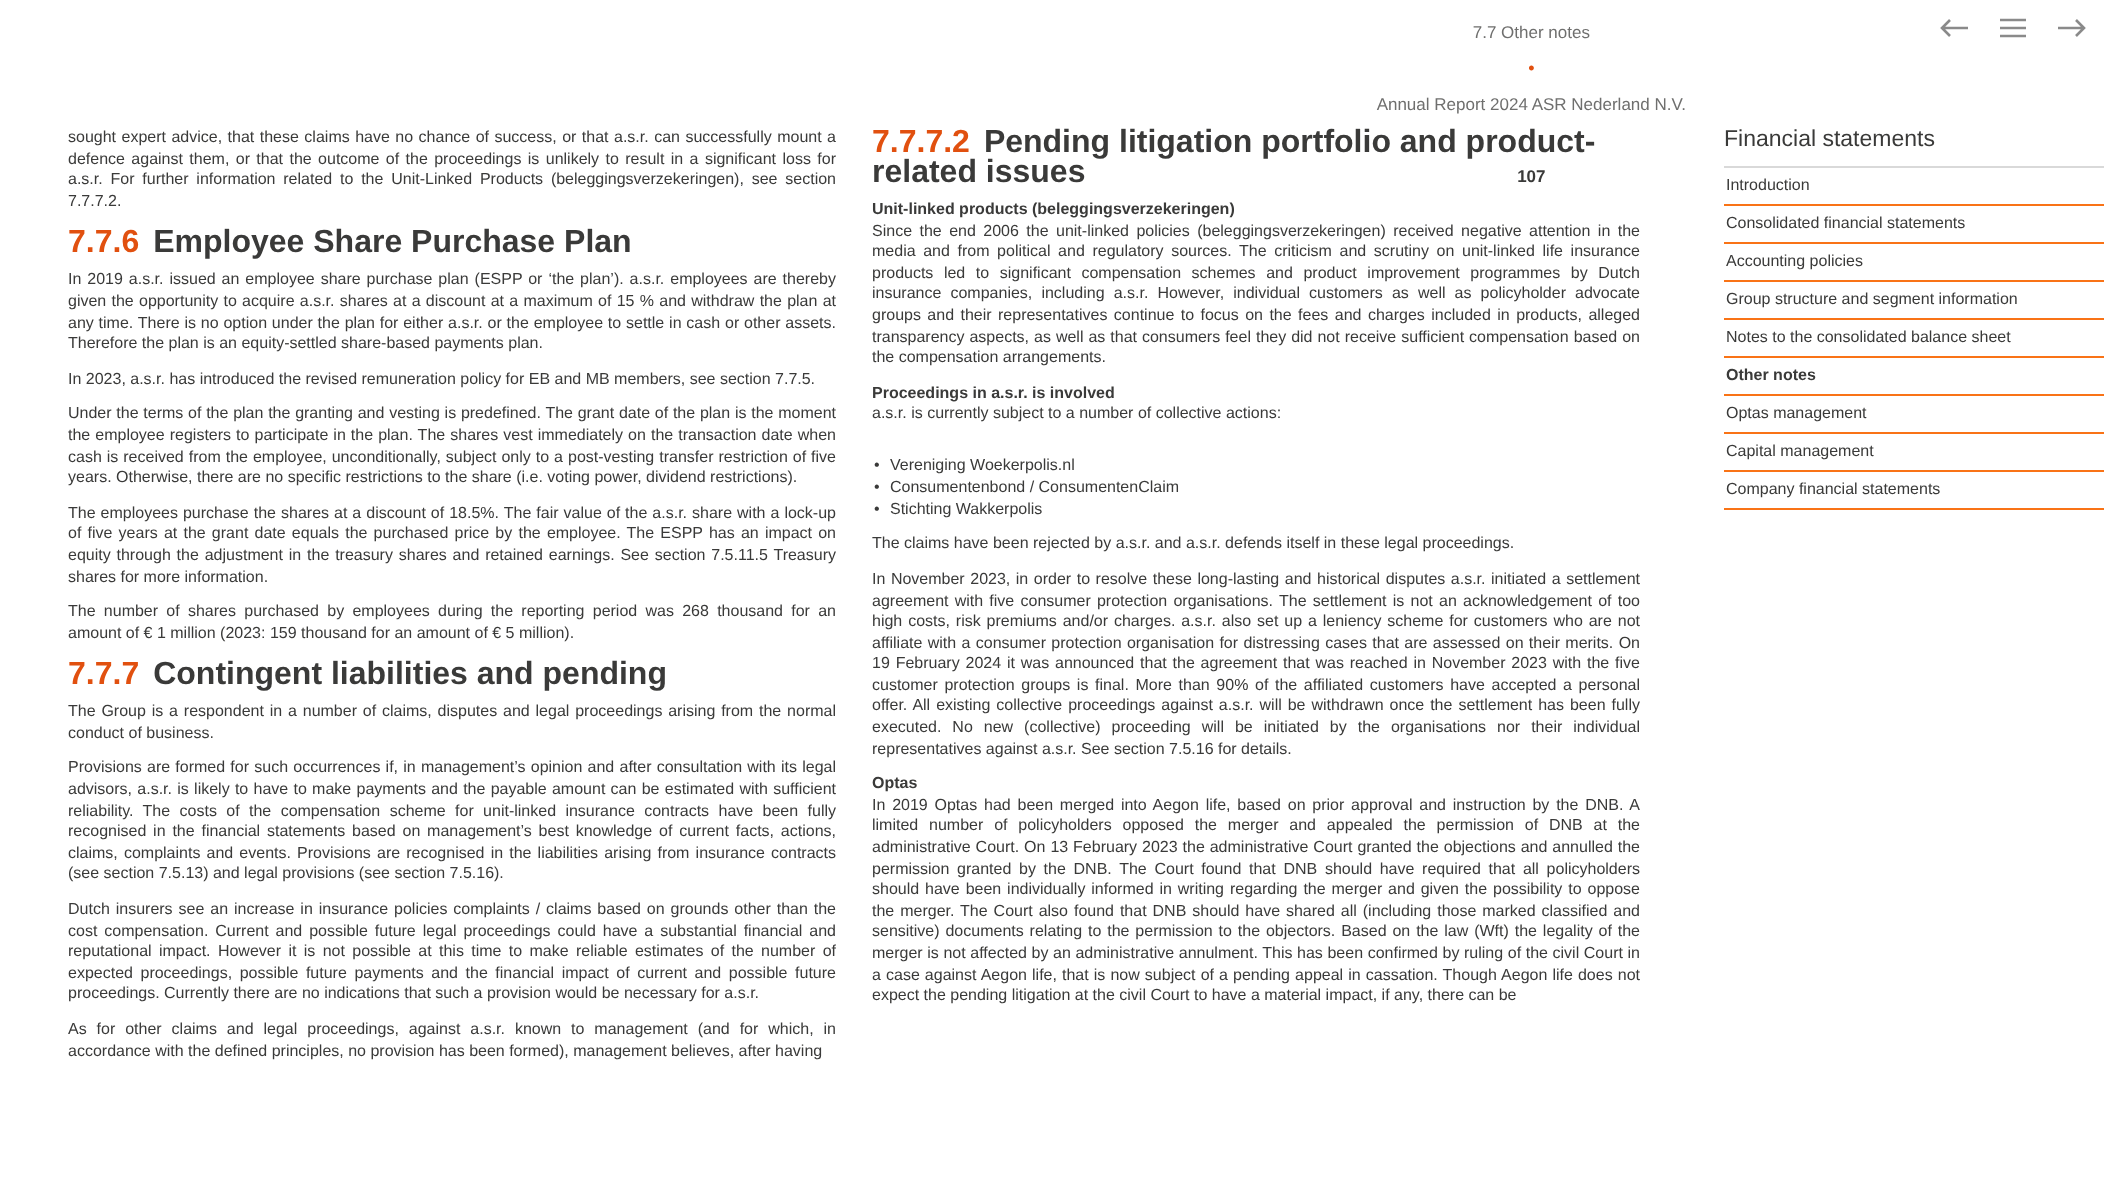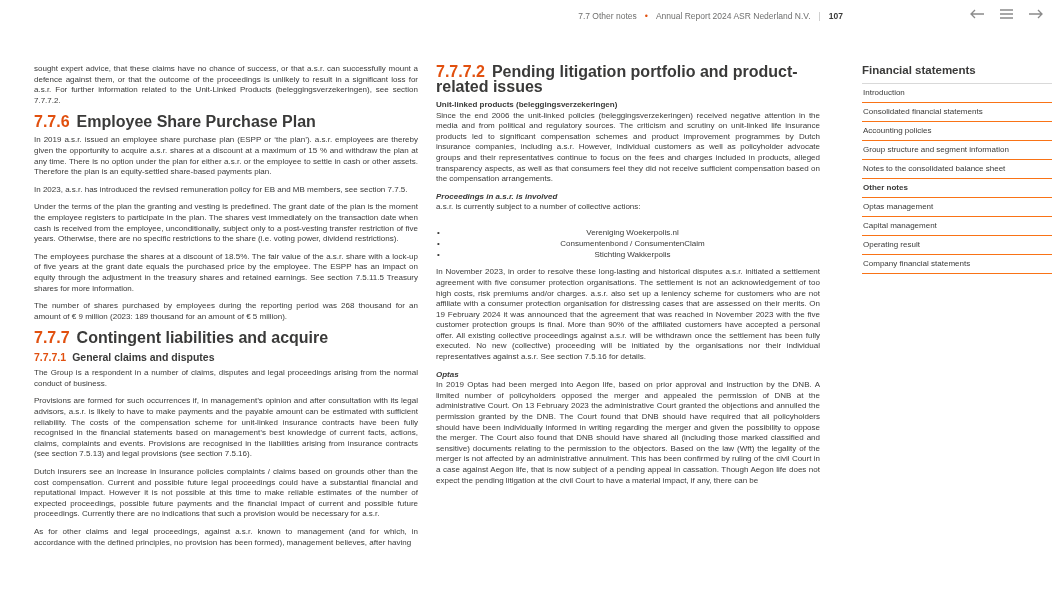--- a/index.html
+++ b/index.html
@@ -9,21 +9,21 @@
     background:#ffffff;
     color:#3a3a39;
     position:relative;
     overflow:hidden;
   }
 
   
   .crumbs {
     position:absolute; top:11px; right:218px;
     display:flex; align-items:center; gap:8px;
-    font-size:8.5px; color:#6f6f6e; white-space:nowrap;
+    font-size:8.5px; color:#6f6f6e; white-space:nowrap;flex-direction:column;
   }
   .crumbs .dot { color:#e1500f; font-size:9px; }
   .crumbs .bar { color:#bdbdbd; }
   .crumbs .pagenum { color:#3a3a39; font-weight:bold; }
   .navicons {
     position:absolute; top:7px; right:16px;
     display:flex; align-items:center; gap:11px;
   }
   .iconbtn {
     background:none; border:none; padding:2px; cursor:pointer;
@@ -53,35 +53,35 @@
     font-size:10.5px; font-weight:bold; color:#3a3a39;
     margin:6px 0 5px 0; line-height:12px;
   }
   h3.subsec .num { color:#e1500f; margin-right:6px; }
 
   h4.boldsub {
     font-size:8px; font-weight:bold; line-height:10.6px;
     margin:1px 0 0 0;
   }
   h4.runin {
-    font-size:8px; font-weight:bold; font-style:italic;
+    font-size:8px; font-weight:bold; 
     line-height:10.6px; margin:2px 0 0 0;
   }
 
   ul.bullets { list-style:none; margin:0 0 7px 0; }
   ul.bullets li {
     font-size:8px; line-height:10.8px;
-    position:relative; padding-left:9px;text-align:center;
+    position:relative; padding-left:9px;
   }
   ul.bullets li::before { content:"•"; position:absolute; left:1px; top:0; }
 
   
   .sidebar { position:absolute; left:862px; top:64px; width:190px; }
   .sidebar-title {
-    font-size:11.5px; font-weight:bold; color:#3a3a39;
+    font-size:11.5px; font-weight:normal; color:#3a3a39;
     margin:0 0 7px 0;
   }
   .sidebar ul { list-style:none; border-top:1px solid #d9d9d9; }
   .sidebar li {
     font-size:8px; line-height:10px; color:#3a3a39;
     padding:4px 1px; border-bottom:1px solid #f97316;
     cursor:pointer; white-space:nowrap;
   }
   .sidebar li.active { font-weight:bold; }
 </style>
@@ -118,29 +118,26 @@
   <p class="body">sought expert advice, that these claims have no chance of success, or that a.s.r. can successfully mount a defence against them, or that the outcome of the proceedings is unlikely to result in a significant loss for a.s.r. For further information related to the Unit-Linked Products (beleggingsverzekeringen), see section 7.7.7.2.</p>
 
   <h2 class="sec">
     <span class="num">7.7.6</span><span>Employee Share Purchase Plan</span>
   </h2>
 
   <p class="body">In 2019 a.s.r. issued an employee share purchase plan (ESPP or ‘the plan’). a.s.r. employees are thereby given the opportunity to acquire a.s.r. shares at a discount at a maximum of 15 % and withdraw the plan at any time. There is no option under the plan for either a.s.r. or the employee to settle in cash or other assets. Therefore the plan is an equity-settled share-based payments plan.</p>
   <p class="body">In 2023, a.s.r. has introduced the revised remuneration policy for EB and MB members, see section 7.7.5.</p>
   <p class="body">Under the terms of the plan the granting and vesting is predefined. The grant date of the plan is the moment the employee registers to participate in the plan. The shares vest immediately on the transaction date when cash is received from the employee, unconditionally, subject only to a post-vesting transfer restriction of five years. Otherwise, there are no specific restrictions to the share (i.e. voting power, dividend restrictions).</p>
   <p class="body">The employees purchase the shares at a discount of 18.5%. The fair value of the a.s.r. share with a lock-up of five years at the grant date equals the purchased price by the employee. The ESPP has an impact on equity through the adjustment in the treasury shares and retained earnings. See section 7.5.11.5 Treasury shares for more information.</p>
-  <p class="body">The number of shares purchased by employees during the reporting period was 268 thousand for an amount of € 9 million (2023: 189 thousand for an amount of € 5 million).</p>
+  <p class="body">The number of shares purchased by employees during the reporting period was 268 thousand for an amount of € 1 million (2023: 159 thousand for an amount of € 5 million).</p>
 
   <h2 class="sec">
-    <span class="num">7.7.7</span><span>Contingent liabilities and acquire</span>
+    <span class="num">7.7.7</span><span>Contingent liabilities and pending</span>
   </h2>
 
-  <h3 class="subsec">
-    <span class="num">7.7.7.1</span><span>General claims and disputes</span>
-  </h3>
 
   <p class="body">The Group is a respondent in a number of claims, disputes and legal proceedings arising from the normal conduct of business.</p>
   <p class="body">Provisions are formed for such occurrences if, in management’s opinion and after consultation with its legal advisors, a.s.r. is likely to have to make payments and the payable amount can be estimated with sufficient reliability. The costs of the compensation scheme for unit-linked insurance contracts have been fully recognised in the financial statements based on management’s best knowledge of current facts, actions, claims, complaints and events. Provisions are recognised in the liabilities arising from insurance contracts (see section 7.5.13) and legal provisions (see section 7.5.16).</p>
   <p class="body">Dutch insurers see an increase in insurance policies complaints / claims based on grounds other than the cost compensation. Current and possible future legal proceedings could have a substantial financial and reputational impact. However it is not possible at this time to make reliable estimates of the number of expected proceedings, possible future payments and the financial impact of current and possible future proceedings. Currently there are no indications that such a provision would be necessary for a.s.r.</p>
   <p class="body">As for other claims and legal proceedings, against a.s.r. known to management (and for which, in accordance with the defined principles, no provision has been formed), management believes, after having</p>
 </div>
 
 <div class="col col-mid">
   <h2 class="sec first">
     <span class="num">7.7.7.2</span><span>Pending litigation portfolio and product-related issues</span>
@@ -151,33 +148,33 @@
 
   <h4 class="runin">Proceedings in a.s.r. is involved</h4>
   <p class="body tight">a.s.r. is currently subject to a number of collective actions:</p>
 
   <ul class="bullets">
     <li>Vereniging Woekerpolis.nl</li>
     <li>Consumentenbond / ConsumentenClaim</li>
     <li>Stichting Wakkerpolis</li>
   </ul>
 
+  <p class="body">The claims have been rejected by a.s.r. and a.s.r. defends itself in these legal proceedings.</p>
   <p class="body">In November 2023, in order to resolve these long-lasting and historical disputes a.s.r. initiated a settlement agreement with five consumer protection organisations. The settlement is not an acknowledgement of too high costs, risk premiums and/or charges. a.s.r. also set up a leniency scheme for customers who are not affiliate with a consumer protection organisation for distressing cases that are assessed on their merits. On 19 February 2024 it was announced that the agreement that was reached in November 2023 with the five customer protection groups is final. More than 90% of the affiliated customers have accepted a personal offer. All existing collective proceedings against a.s.r. will be withdrawn once the settlement has been fully executed. No new (collective) proceeding will be initiated by the organisations nor their individual representatives against a.s.r. See section 7.5.16 for details.</p>
 
   <h4 class="runin">Optas</h4>
   <p class="body">In 2019 Optas had been merged into Aegon life, based on prior approval and instruction by the DNB. A limited number of policyholders opposed the merger and appealed the permission of DNB at the administrative Court. On 13 February 2023 the administrative Court granted the objections and annulled the permission granted by the DNB. The Court found that DNB should have required that all policyholders should have been individually informed in writing regarding the merger and given the possibility to oppose the merger. The Court also found that DNB should have shared all (including those marked classified and sensitive) documents relating to the permission to the objectors. Based on the law (Wft) the legality of the merger is not affected by an administrative annulment. This has been confirmed by ruling of the civil Court in a case against Aegon life, that is now subject of a pending appeal in cassation. Though Aegon life does not expect the pending litigation at the civil Court to have a material impact, if any, there can be</p>
 </div>
 
 <div class="sidebar">
   <div class="sidebar-title">Financial statements</div>
   <ul>
     <li>Introduction</li>
     <li>Consolidated financial statements</li>
     <li>Accounting policies</li>
     <li>Group structure and segment information</li>
     <li>Notes to the consolidated balance sheet</li>
     <li class="active">Other notes</li>
     <li>Optas management</li>
     <li>Capital management</li>
-    <li>Operating result</li>
     <li>Company financial statements</li>
   </ul>
 </div>
 
 </body></html>

